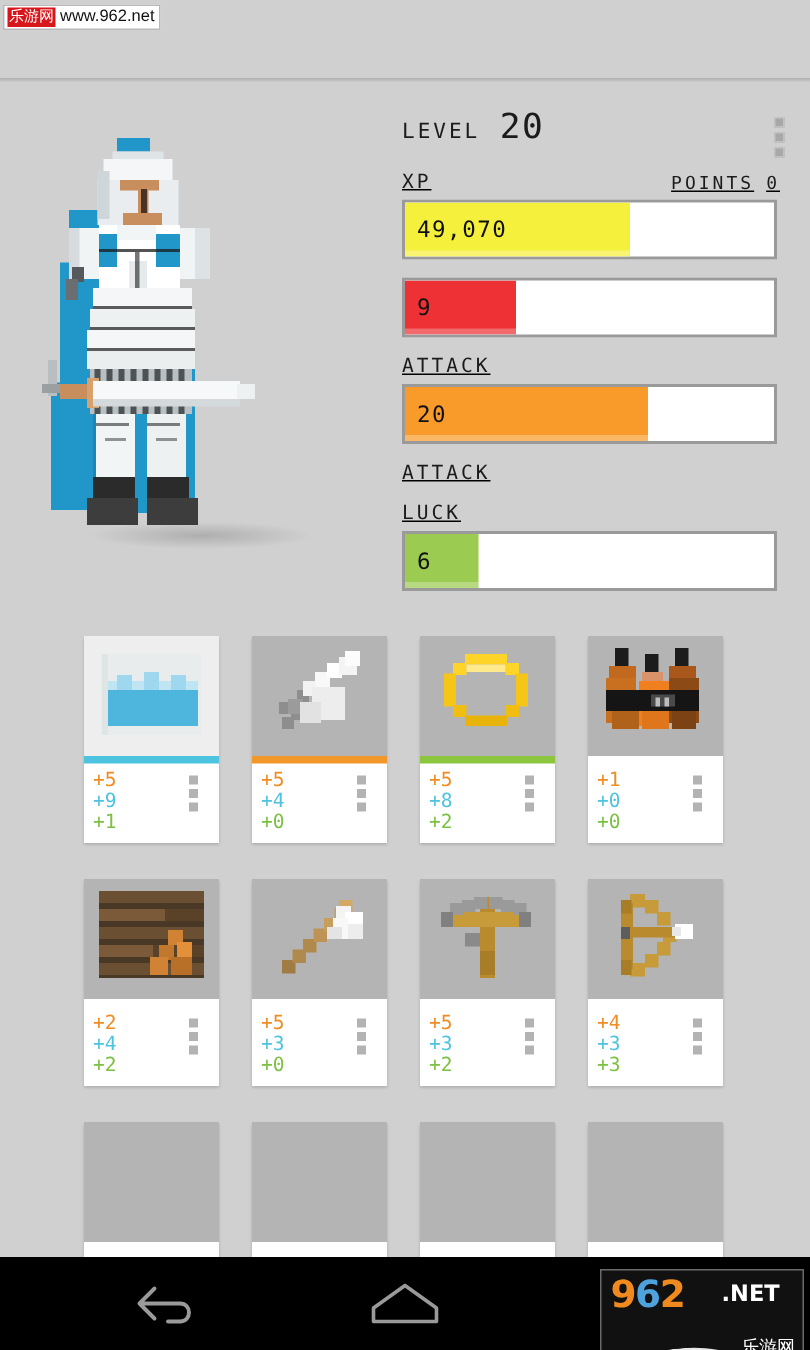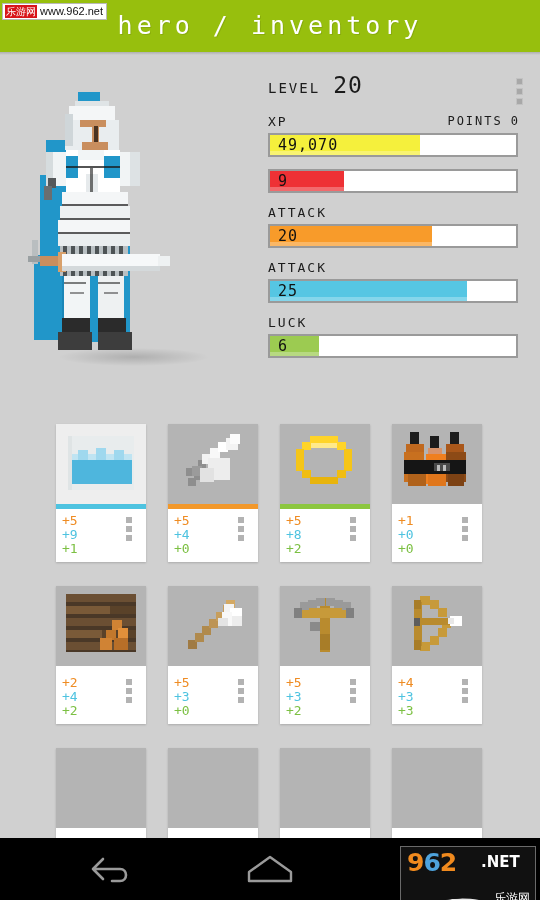--- a/index.html
+++ b/index.html
@@ -65,26 +65,26 @@
   .kebab {
     position:absolute; right:-8px; top:6px;
     width:18px; display:flex; flex-direction:column; align-items:center; gap:3px;
   }
   .kebab i {
     display:block; width:7px; height:7px; background:#a8a8a8;
     border:1px solid #c2c2c2;
   }
 
   .stat-block { margin-top:12px; }
-  .stat-head { display:flex; justify-content:space-between; align-items:flex-start; }
+  .stat-head { display:flex; justify-content:space-between; align-items:flex-end;text-decoration:underline; }
   .points { font-size:12px; letter-spacing:2px; color:#1b1b1b; }
   .points b { font-weight:normal; margin-left:8px; }
 
   .bar {
-    position:relative; margin-top:4px; height:24px; width:250px;
+    position:relative; margin-top:4px; height:40px; width:250px;
     background:#ffffff; border:2px solid #9a9a9a;
     overflow:hidden;
   }
   .bar-fill { position:absolute; left:0; top:0; bottom:0; }
   .bar-fill.sheen { box-shadow: inset 0 -4px 0 rgba(255,255,255,.28); }
   .bar-text {
     position:absolute; left:8px; top:0; bottom:0;
     display:flex; align-items:center;
     font-size:15px; letter-spacing:1px; color:#111;
     font-family:"DejaVu Sans Mono", monospace;
@@ -161,23 +161,20 @@
     position:absolute; left:4px; bottom:-12px; width:96px; height:22px;
     border-top:3px solid #e8e8e8; border-radius:50%/100% 100% 0 0;
     transform:rotate(-6deg);
   }
 </style>
 </head>
 <body>
 
 <div class="screen">
 
-  <div class="appbar">
-    <div class="appbar-title">hero / inventory</div>
-  </div>
   <div class="appbar-shadow"></div>
 
   <div class="watermark-top">
     <span class="watermark-cn">乐游网</span>
     <span>www.962.net</span>
   </div>
 
   <div class="hero-pane">
     <div class="hero-shadow"></div>
     <div class="hero-sprite">
@@ -294,24 +291,20 @@
       </div>
       <div class="bar">
         <div class="bar-fill sheen" style="width: 66%; background: rgb(248, 155, 42);"></div>
         <div class="bar-text">20</div>
       </div>
     </div>
 
     <div class="stat-block">
       <div class="stat-head">
         <span class="lbl">ATTACK</span>
-      </div>
-      <div class="bar">
-        <div class="bar-fill sheen" style="width: 80%; background: rgb(86, 198, 227);"></div>
-        <div class="bar-text">25</div>
       </div>
     </div>
 
     <div class="stat-block">
       <div class="stat-head">
         <span class="lbl">LUCK</span>
       </div>
       <div class="bar">
         <div class="bar-fill sheen" style="width: 20%; background: rgb(156, 203, 81);"></div>
         <div class="bar-text">6</div>

